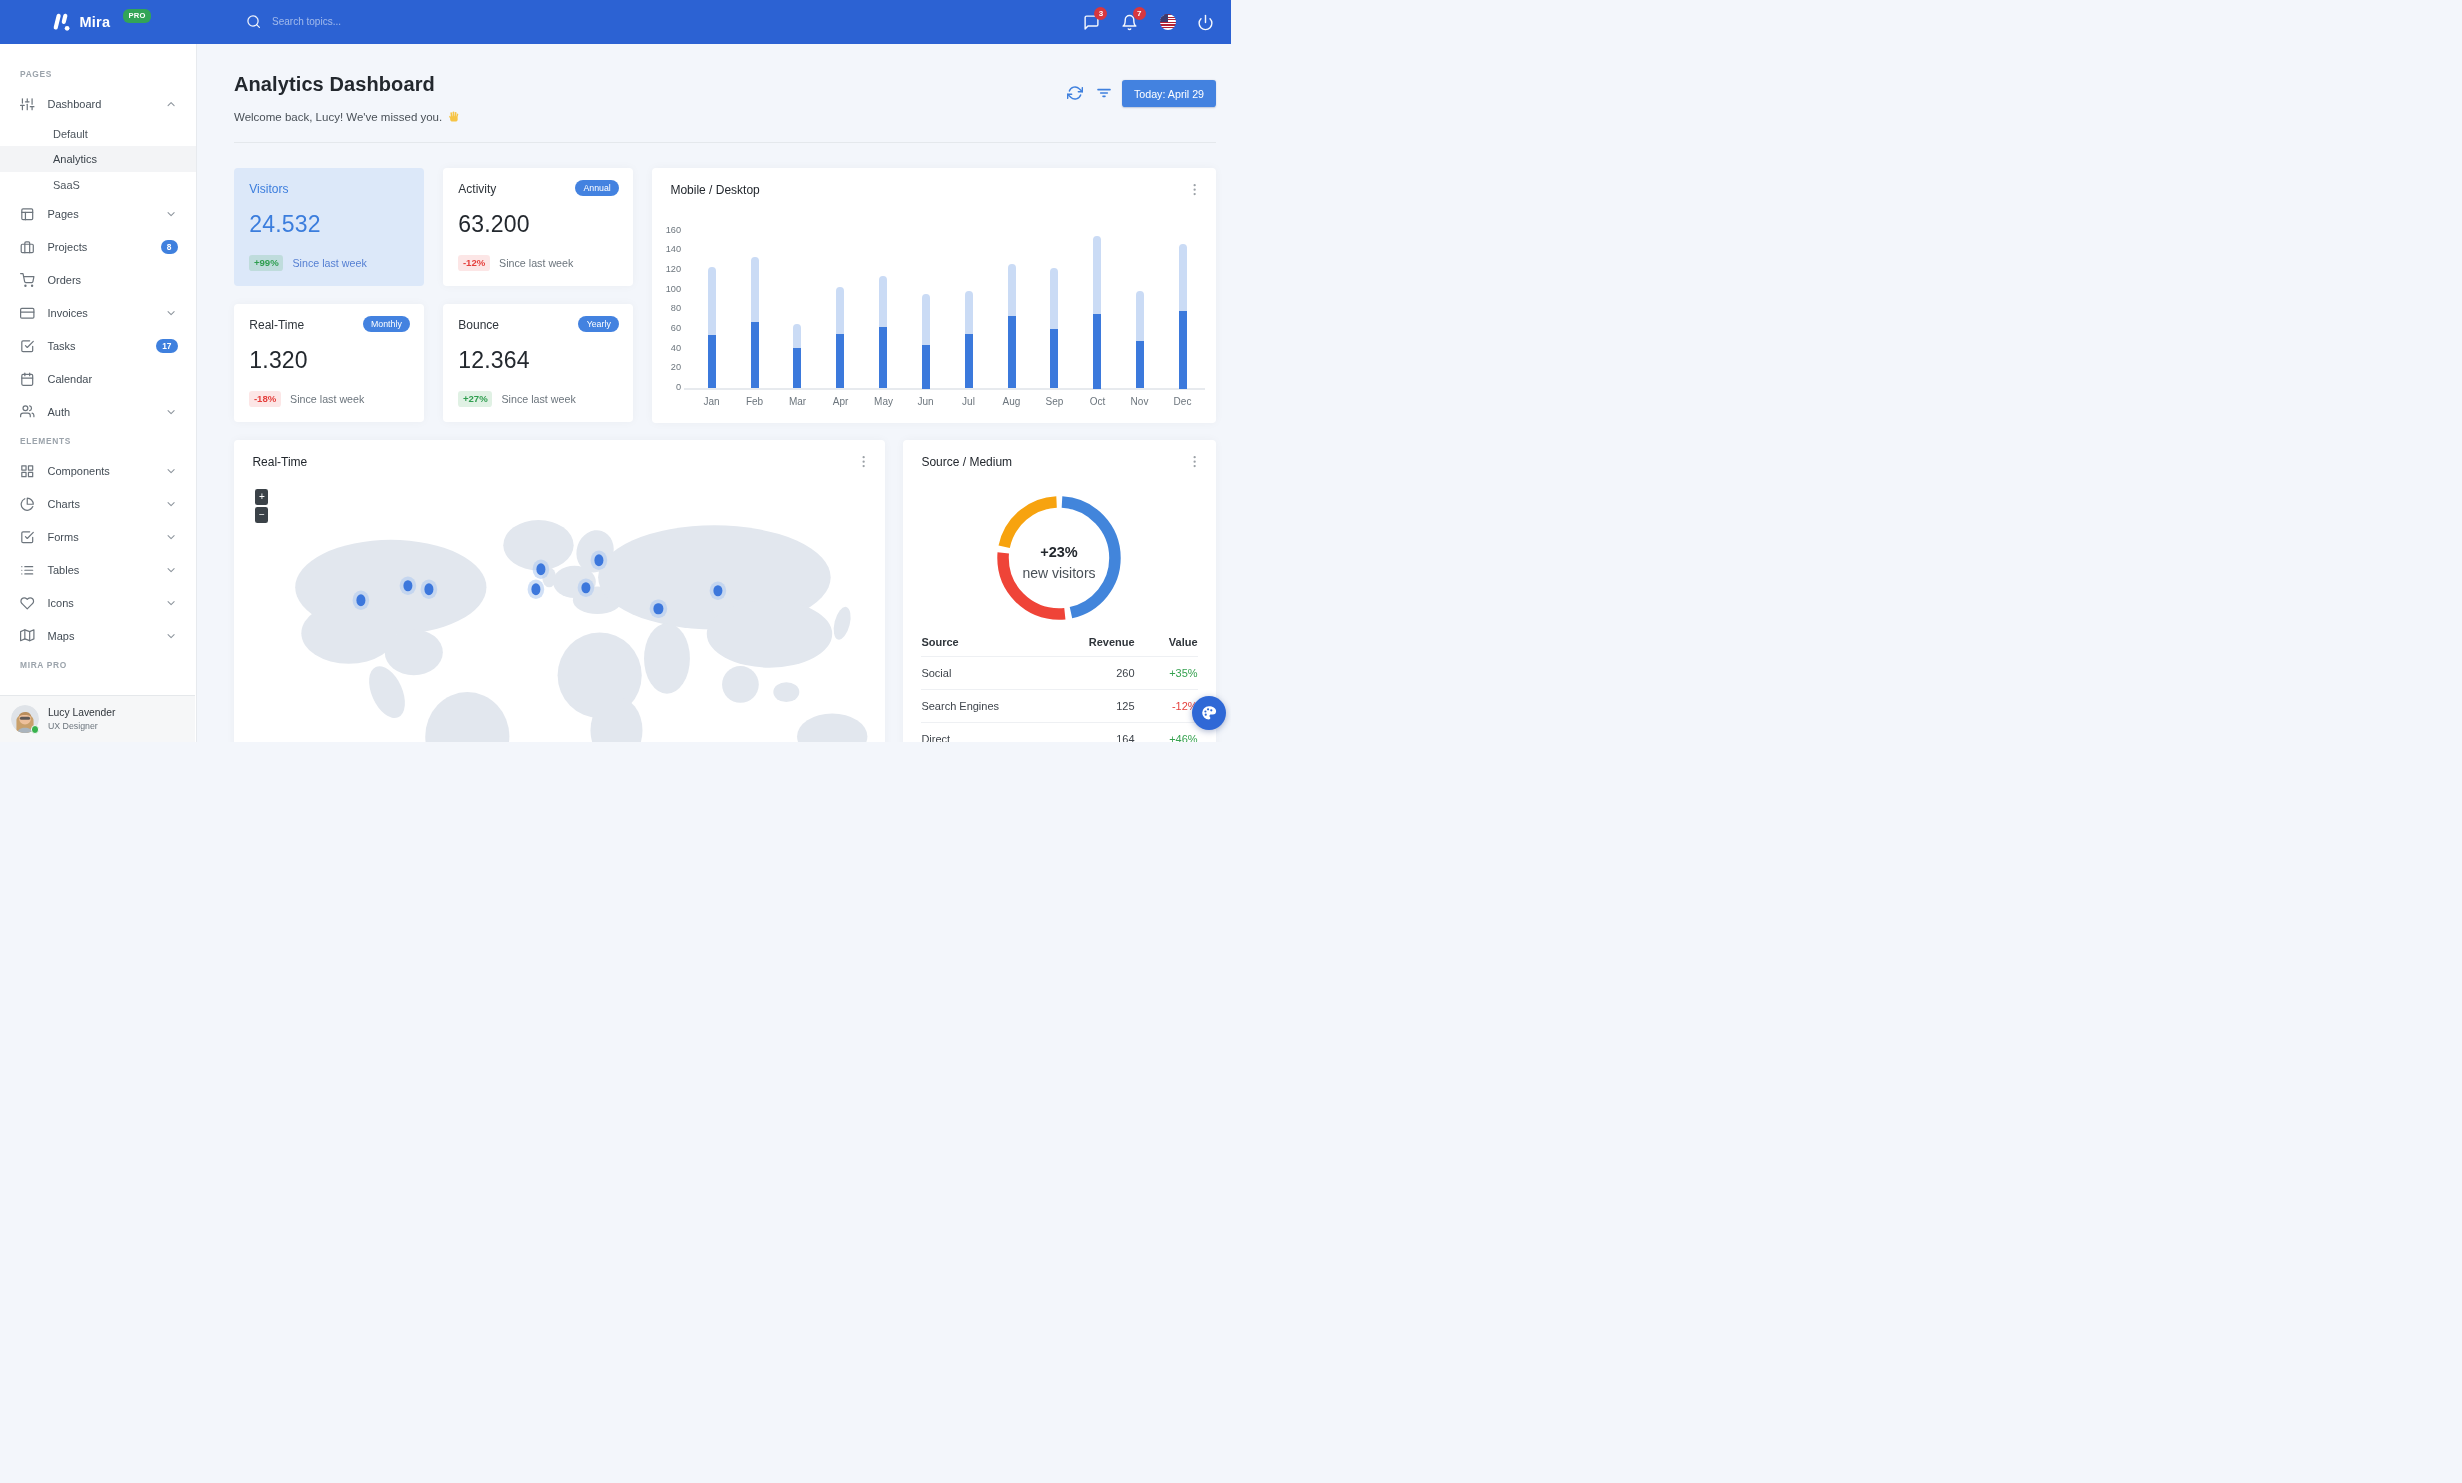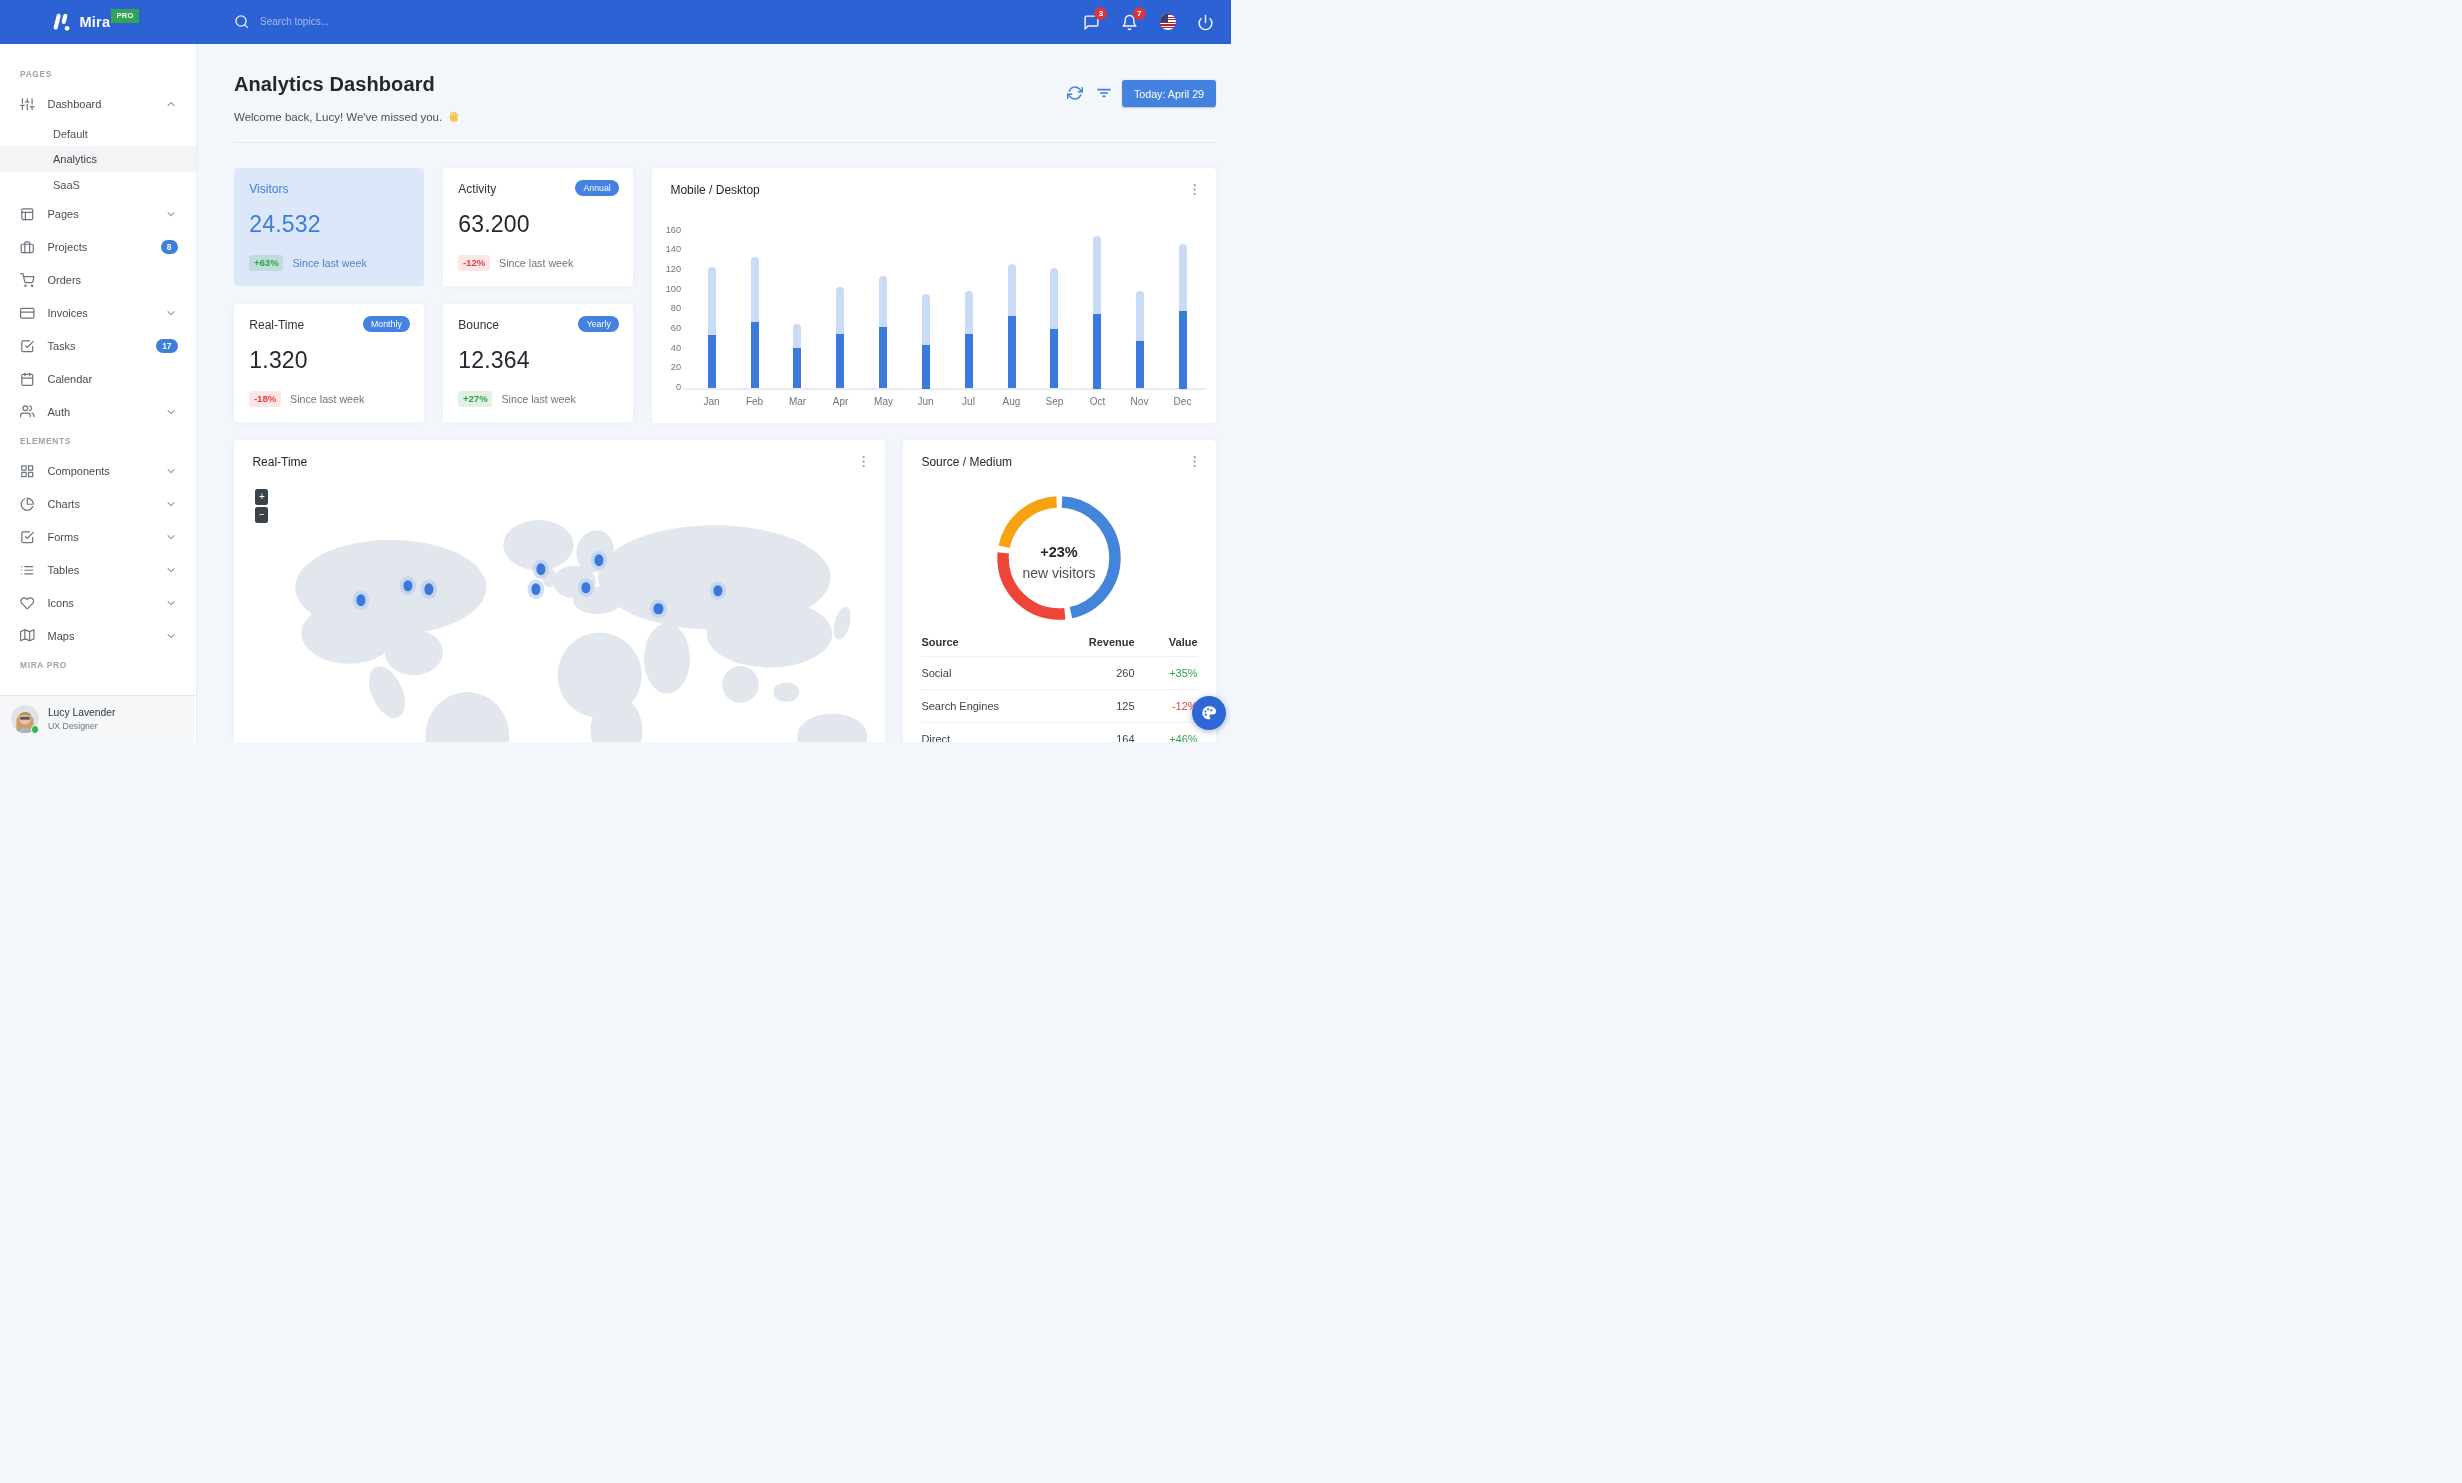--- a/index.html
+++ b/index.html
@@ -5,21 +5,21 @@
   * { margin:0; padding:0; box-sizing:border-box; }
   html,body { width:1231px; height:742px; overflow:hidden; }
   body { font-family:"Liberation Sans","DejaVu Sans",sans-serif; background:#f3f6fb; }
   #app { position:relative; width:1231px; height:742px; overflow:hidden; background:#f3f6fb; }
 
   
   .navbar { position:absolute; left:0; top:0; width:1231px; height:44px; background:#2c62d3; display:flex; align-items:center; z-index:30; }
   .brand { display:flex; align-items:flex-start; margin-left:49px; }
   .brand-logo { width:23px; height:23px; margin-top:0; }
   .brand-name { color:#fff; font-size:14.5px; font-weight:700; margin:3.1px 0 0 7.6px; letter-spacing:0.2px; }
-  .brand-pro { background:#32a457; color:#fff; font-size:7.6px; font-weight:700; padding:2.3px 5.4px; border-radius:0; margin:-1.5px 0 0 1px; letter-spacing:0.2px; }
+  .brand-pro { background:#32a457; color:#fff; font-size:7.6px; font-weight:700; padding:2.3px 5.4px; border-radius:6px; margin:-1.5px 0 0 13px; letter-spacing:0.2px; }
   .nav-search { display:flex; align-items:center; margin-left:95px; }
   .nav-search .s-icon { width:15.3px; height:15.3px; color:rgba(255,255,255,.92); }
   .nav-search input { background:transparent; border:none; outline:none; color:#fff; font-size:10px; margin-left:10.7px; width:176px; font-family:Liberation Sans, sans-serif; }
   .nav-search input::placeholder { color:rgba(255,255,255,.55); }
   .nav-right { margin-left:auto; margin-right:17px; display:flex; align-items:center; gap:21.4px; }
   .nav-ic { position:relative; width:17px; height:17px; color:rgba(255,255,255,.95); cursor:pointer; }
   .nav-ic svg { width:17px; height:17px; }
   .nav-badge { position:absolute; top:-6.1px; right:-7.6px; min-width:13px; height:13px; padding:0 3.1px; background:#d7373f; border-radius:6.9px; color:#fff; font-size:8px; font-weight:700; display:flex; align-items:center; justify-content:center; }
   .flag { position:relative; width:16px; height:16px; border-radius:50%; overflow:hidden;
     background:repeating-linear-gradient(#b22234 0 1.3px, #fff 1.3px 2.6px); }
@@ -362,21 +362,21 @@
           <line x1="10.5" y1="17" x2="13.5" y2="17"></line>
         </svg>
     </span>
     <button class="btn-today">Today: April 29</button>
 
     <div class="stats-grid">
         <div class="card stat-card blue" style="left: 37px; top: 124px;">
           <div class="stat-title">Visitors</div>
           <div class="stat-value">24.532</div>
           <div class="stat-foot">
-            <span class="chip up">+63%</span>
+            <span class="chip up">+99%</span>
             <span class="stat-caption">Since last week</span>
           </div>
         </div>
         <div class="card stat-card" style="left: 246px; top: 124px;">
           <div class="stat-title">Activity</div>
           <span class="stat-pill">Annual</span>
           <div class="stat-value">63.200</div>
           <div class="stat-foot">
             <span class="chip down">-12%</span>
             <span class="stat-caption">Since last week</span>

